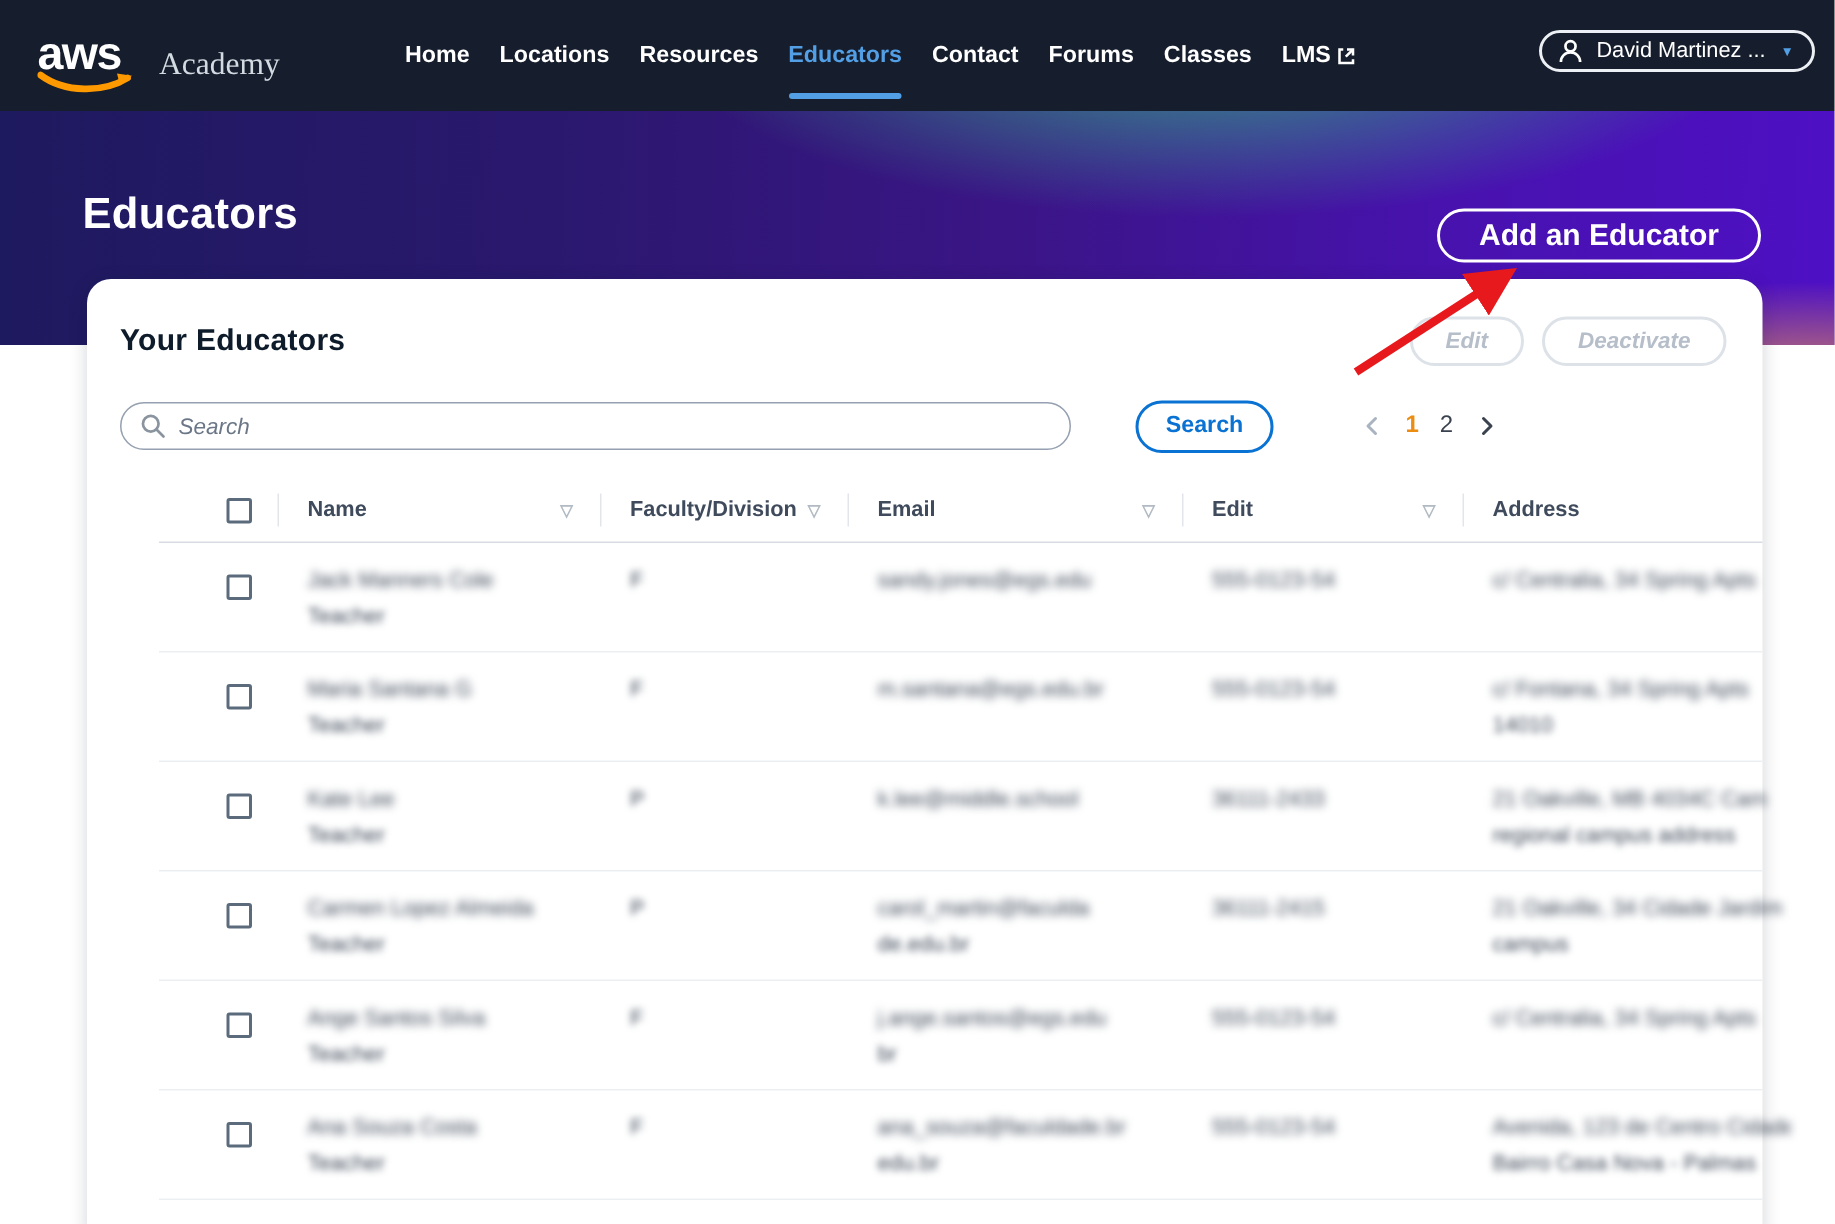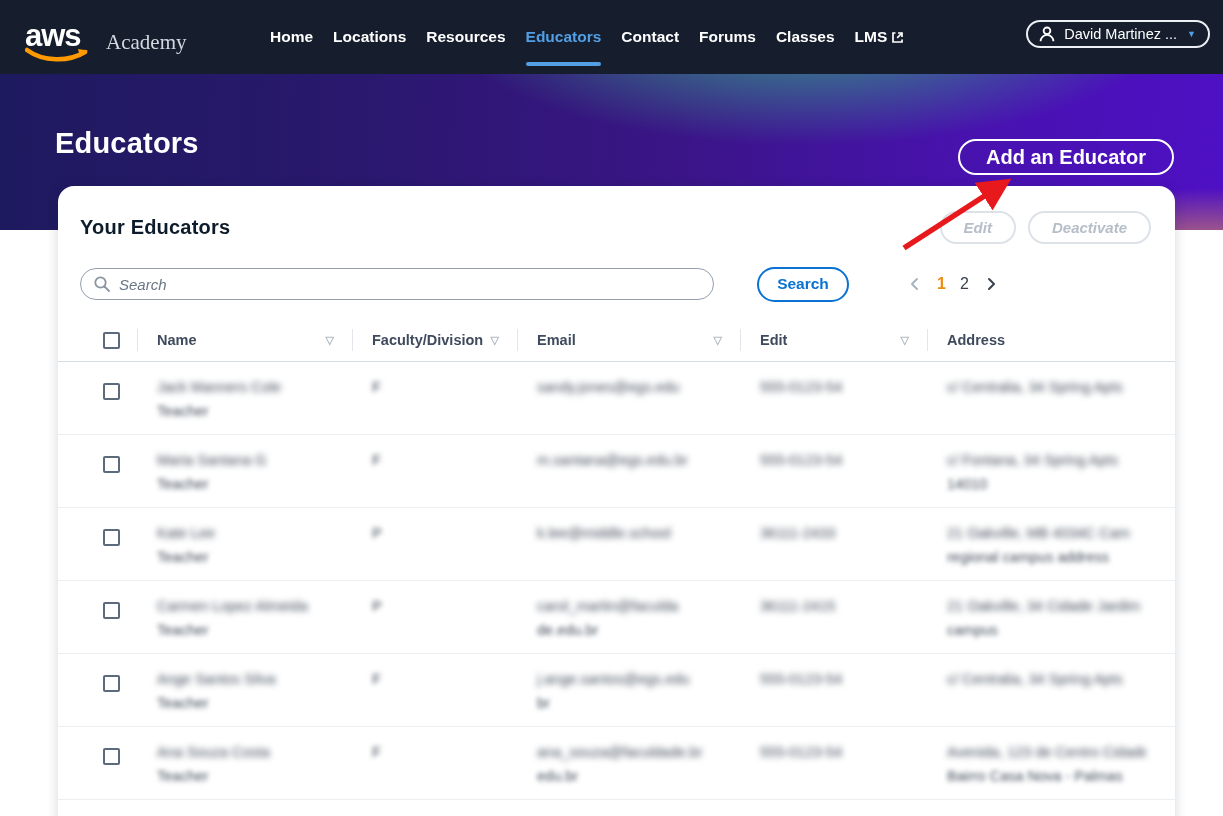--- a/index.html
+++ b/index.html
@@ -71,21 +71,21 @@
   .pg { font-size:16px; color:#39424e; cursor:pointer; background:none; border:none;
         font-family:"Liberation Sans", sans-serif; display:flex; align-items:center; }
   .pg.disabled { color:#a9b4c0; cursor:default; }
   .pg.page { font-weight:bold; }
   .pg.page.current { color:#ec8c10; }
   .pg.page:not(.current){ font-weight:normal; color:#39424e; }
 
   
   .table { position:absolute; left:0; top:132px; width:1117px; }
   .thead, .trow { display:grid; grid-template-columns:42px 215px 165px 223px 187px 233px;
-                  padding-left:37px; }
+                  padding-left:37px;margin-left:48px; }
   .thead { height:44px; align-items:center; border-bottom:1px solid #d7dce2; }
   .th { position:relative; height:44px; display:flex; align-items:center; padding:0 18px 0 20px;
         font-size:14.5px; font-weight:bold; color:#3f4b5c; cursor:pointer; }
   .th .sort { margin-left:auto; color:#b2bac3; font-size:11px; }
   .th.sep::before, .cbcell-h.sep-none { }
   .th.sep::before { content:""; position:absolute; left:0; top:11px; height:22px; width:1px; background:#e2e6eb; }
   .cbcell { display:flex; align-items:center; padding-left:8px; }
   .checkbox { width:17px; height:17px; border:2px solid #5b6b7c; border-radius:2px;
               background:#ffffff; cursor:pointer; }
   .trow { height:73px; border-bottom:1px solid #ecEFf2; border-bottom:1px solid #eceff2; }

